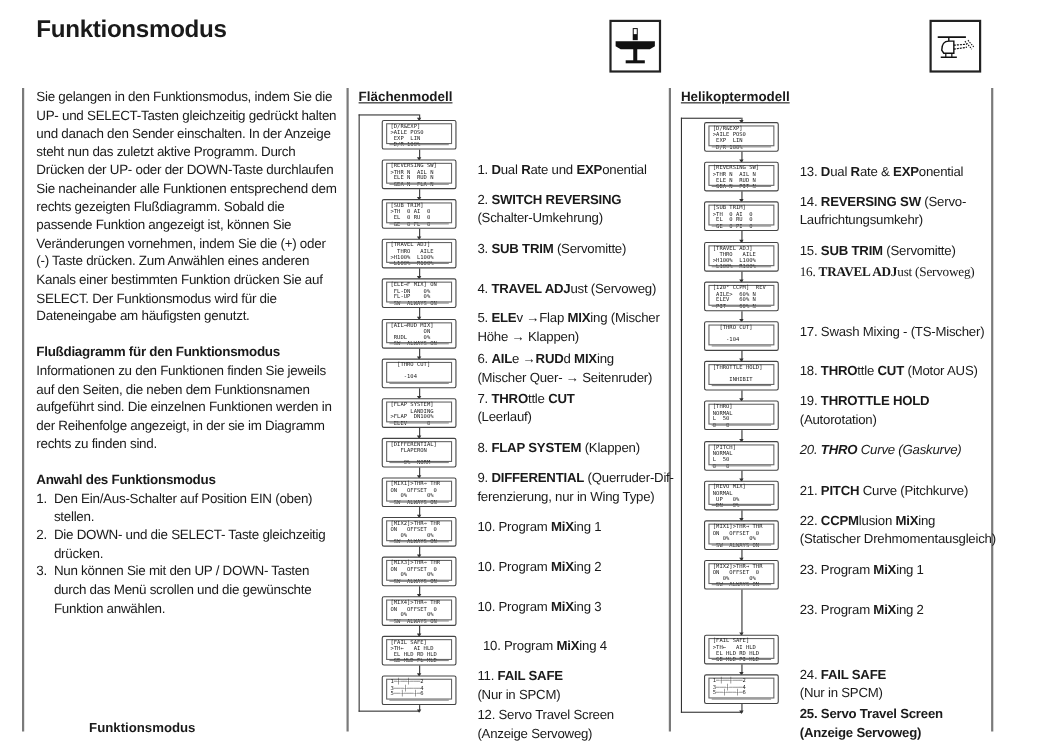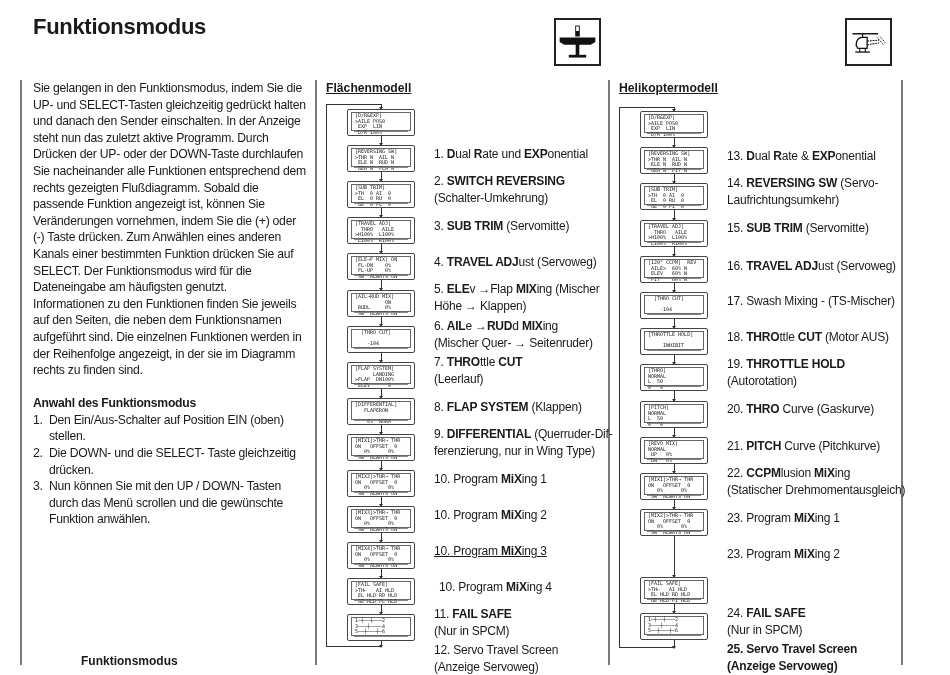--- a/index.html
+++ b/index.html
@@ -70,20 +70,21 @@
   </svg>
 </div>
 
 <div class="vline" style="left:20px; top:80px; height:585px;"></div>
 <div class="vline" style="left:315px; top:80px; height:585px;"></div>
 <div class="vline" style="left:608px; top:80px; height:585px;"></div>
 <div class="vline" style="left:901px; top:80px; height:585px;"></div>
 
 <div class="intro">
   <p>Sie gelangen in den Funktionsmodus, indem Sie die UP- und SELECT-Tasten gleichzeitig gedrückt halten und danach den Sender einschalten. In der Anzeige steht nun das zuletzt aktive Programm. Durch Drücken der UP- oder der DOWN-Taste durchlaufen Sie nacheinander alle Funktionen entsprechend dem rechts gezeigten Flußdiagramm. Sobald die passende Funktion angezeigt ist, können Sie Veränderungen vornehmen, indem Sie die (+) oder (-) Taste drücken. Zum Anwählen eines anderen Kanals einer bestimmten Funktion drücken Sie auf SELECT. Der Funktionsmodus wird für die Dateneingabe am häufigsten genutzt.</p>
+  <h3>Flußdiagramm für den Funktionsmodus</h3>
   <p>Informationen zu den Funktionen finden Sie jeweils auf den Seiten, die neben dem Funktionsnamen aufgeführt sind. Die einzelnen Funktionen werden in der Reihenfolge angezeigt, in der sie im Diagramm rechts zu finden sind.</p>
   <h3>Anwahl des Funktionsmodus</h3>
   <ol>
     <li><span class="num">1.</span><span>Den Ein/Aus-Schalter auf Position EIN (oben) stellen.</span></li>
     <li><span class="num">2.</span><span>Die DOWN- und die SELECT- Taste gleichzeitig drücken.</span></li>
     <li><span class="num">3.</span><span>Nun können Sie mit den UP / DOWN- Tasten durch das Menü scrollen und die gewünschte Funktion anwählen.</span></li>
   </ol>
 </div>
 
 <div class="section-title left">Flächenmodell</div>
@@ -205,21 +206,21 @@
     <div class="fn-label" style="left: 434px; top: 474.7px;">
       <div><span>10. Program </span><b>MiX</b><span>ing 2</span></div>
     </div>
     <div class="connector" style="left: 381px; top: 497px; height: 9px;"></div>
     <div class="lcd" style="left: 347px; top: 506px;">
       <div class="lcd-text">[MIX3]&gt;THR→ THR
 ON   OFFSET  0
    0%      0%
  SW  ALWAYS ON</div>
     </div>
-    <div class="fn-label" style="left: 434px; top: 510.7px; text-decoration: underline;">
+    <div class="fn-label" style="left: 434px; top: 510.7px;">
       <div><span>10. Program </span><b>MiX</b><span>ing 3</span></div>
     </div>
     <div class="connector" style="left: 381px; top: 533px; height: 9px;"></div>
     <div class="lcd" style="left: 347px; top: 542px;">
       <div class="lcd-text">[MIX4]&gt;THR→ THR
 ON   OFFSET  0
    0%      0%
  SW  ALWAYS ON</div>
     </div>
     <div class="fn-label" style="left: 439px; top: 546.7px;">
@@ -281,21 +282,21 @@
     <div class="fn-label" style="left: 727px; top: 187.7px;">
       <div><span>15. </span><b>SUB TRIM</b><span> (Servomitte)</span></div>
     </div>
     <div class="connector" style="left: 674px; top: 210px; height: 10px;"></div>
     <div class="lcd" style="left: 640px; top: 220px;">
       <div class="lcd-text">[TRAVEL ADJ]
   THRO   AILE
 &gt;H100%  L100%
  L100%  R100%</div>
     </div>
-    <div class="fn-label" style="left: 727px; top: 226px;">
+    <div class="fn-label" style="left: 727px; top: 207px; font-family: Liberation Serif, serif;">
       <div><span>16. </span><b>TRAVEL ADJ</b><span>ust (Servoweg)</span></div>
     </div>
     <div class="connector" style="left: 674px; top: 247px; height: 9px;"></div>
     <div class="lcd" style="left: 640px; top: 256px;">
       <div class="lcd-text">[120° CCPM]  REV
  AILE&gt;  60% N
  ELEV   60% N
  PIT    60% N</div>
     </div>
     <div class="fn-label" style="left: 727px; top: 260.7px;">
@@ -320,21 +321,21 @@
       <div><span>19. </span><b>THROTTLE HOLD</b></div>
       <div>(Autorotation)</div>
     </div>
     <div class="connector" style="left: 674px; top: 355px; height: 9px;"></div>
     <div class="lcd" style="left: 640px; top: 364px;">
       <div class="lcd-text">[THRO]
 NORMAL
 L  50
 0   0</div>
     </div>
-    <div class="fn-label" style="left: 727px; top: 368.7px;">
+    <div class="fn-label" style="left: 727px; top: 368.7px; font-style: italic;">
       <div><span>20. </span><b>THRO</b><span> Curve (Gaskurve)</span></div>
     </div>
     <div class="connector" style="left: 674px; top: 391px; height: 10px;"></div>
     <div class="lcd" style="left: 640px; top: 401px;">
       <div class="lcd-text">[PITCH]
 NORMAL
 L  50
 0   0</div>
     </div>
     <div class="fn-label" style="left: 727px; top: 405.7px;">

